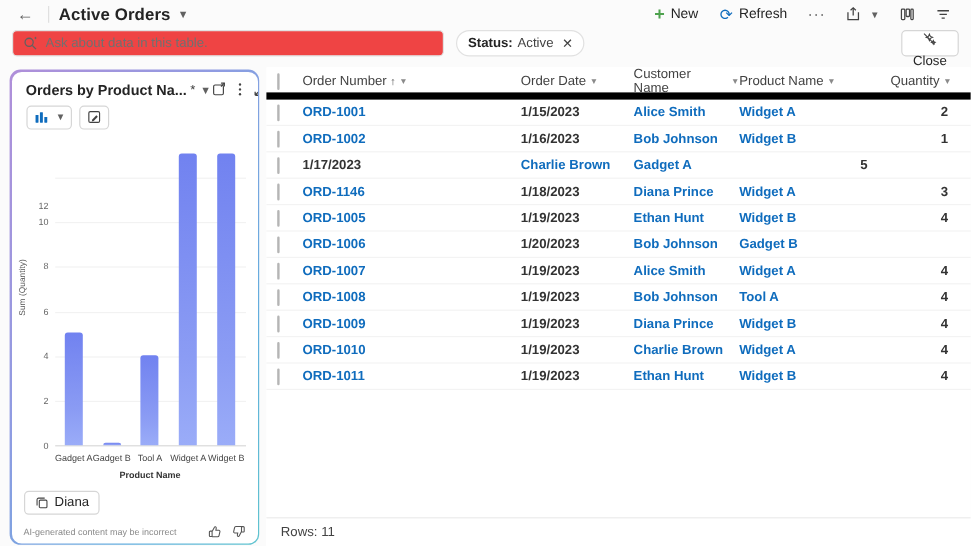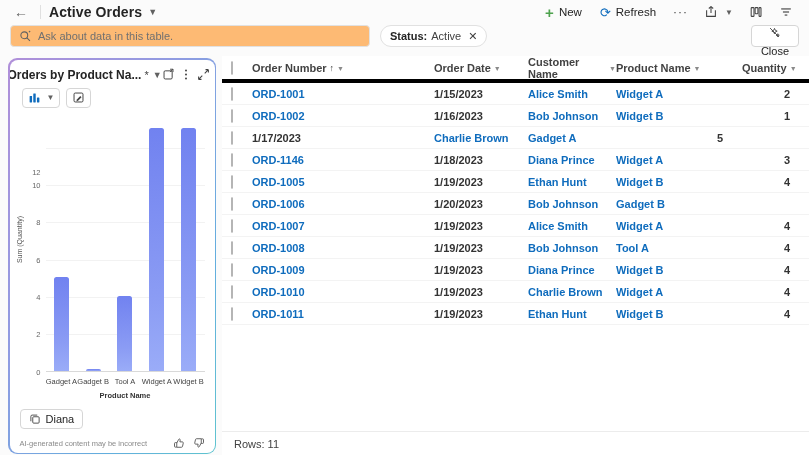--- a/index.html
+++ b/index.html
@@ -28,21 +28,21 @@
   .plus-glyph { color:#4ea24e; font-size:15px; font-weight:bold; line-height:1; }
   .refresh-glyph { color:#0f6cbd; font-size:13px; line-height:1; }
   .more-glyph { color:#424242; font-size:12px; letter-spacing:1px; }
   .chev-tiny { color:#616161; font-size:8px; margin-left:2px; }
   
   .filterbar {
     position:absolute; left:0; top:22px; width:809px; height:28px;
     display:flex; align-items:center; padding:0 10px;
   }
   .ask-box {
-    width:360px; height:22px; background:#fdba74;
+    width:360px; height:22px; background:#ef4444;
     border:1px solid #e1e1e1; border-radius:4px;
     display:flex; align-items:center; padding:0 8px; gap:6px;
   }
   .ask-box input {
     border:none; outline:none; flex:1; font-size:11px;
     font-family:"Liberation Sans", sans-serif; color:#242424; background:transparent;
   }
   .ask-box input::placeholder { color:#707070; }
   .chip {
     margin-left:10px; height:22px; background:#fff;
@@ -62,21 +62,21 @@
   .chart-panel-border {
     position:absolute; left:8px; top:58px; width:208px; height:396px;
     border-radius:9px; padding:1.5px;
     background:linear-gradient(120deg,#b08fd9 0%,#8f9ce2 40%,#62aede 75%,#5fc4cf 100%);
   }
   .chart-panel {
     width:100%; height:100%; background:#fff; border-radius:8px;
     position:relative; overflow:hidden;
   }
   .panel-head {
-    display:flex; align-items:center; padding:8px 19px 4px 12px;justify-content:center;
+    display:flex; align-items:center; padding:8px 19px 4px 12px;
   }
   .panel-title { font-size:12px; font-weight:bold; color:#242424; white-space:nowrap; }
   .panel-title-suffix { font-size:11px; color:#424242; margin-left:3px; }
   .panel-head .title-chev { margin-left:4px; }
   .panel-head-icons { margin-left:auto; display:flex; align-items:center; gap:9px; color:#424242; }
   .panel-head-icons .ic { cursor:pointer; display:inline-flex; }
   .panel-toolbar { display:flex; align-items:center; gap:6px; padding:2px 12px 0 12px; }
   .tool-btn {
     height:20px; border:1px solid #d6d6d6; border-radius:4px; background:#fff;
     display:flex; align-items:center; gap:4px; padding:0 5px; cursor:pointer;
@@ -119,22 +119,22 @@
   }
   .ai-disclaimer {
     position:absolute; left:10px; bottom:5px; font-size:7.5px; color:#8a8a8a;
   }
   .feedback { position:absolute; right:10px; bottom:4px; display:flex; gap:8px; color:#555; }
   .feedback .ic { cursor:pointer; }
   
   .grid-area { position:absolute; left:222px; top:56px; right:0; bottom:0; background:#fff; }
   .grid-header {
     display:grid; grid-template-columns:30px 182px 94px 88px 126px 1fr;
-    align-items:center; height:27px; border-bottom:4px solid #000000;
-    font-size:11px; font-weight:bold; color:#424242;
+    align-items:center; height:27px; border-bottom:6px solid #000000;
+    font-size:11px; font-weight:normal; color:#424242;
   }
   .grid-header .colcell { display:flex; align-items:center; gap:3px; cursor:pointer; }
   .grid-header .chev { color:#8a8a8a; font-size:7px; }
   .sort-arrow { color:#424242; font-size:9px; }
   .qty-col { justify-content:flex-end; padding-right:19px; }
   .grid-row {
     display:grid; grid-template-columns:30px 182px 94px 88px 126px 1fr;
     align-items:center; height:22px; border-bottom:1px solid #f3f3f3;
     font-size:11px; color:#333; cursor:pointer;font-weight:bold;
   }

